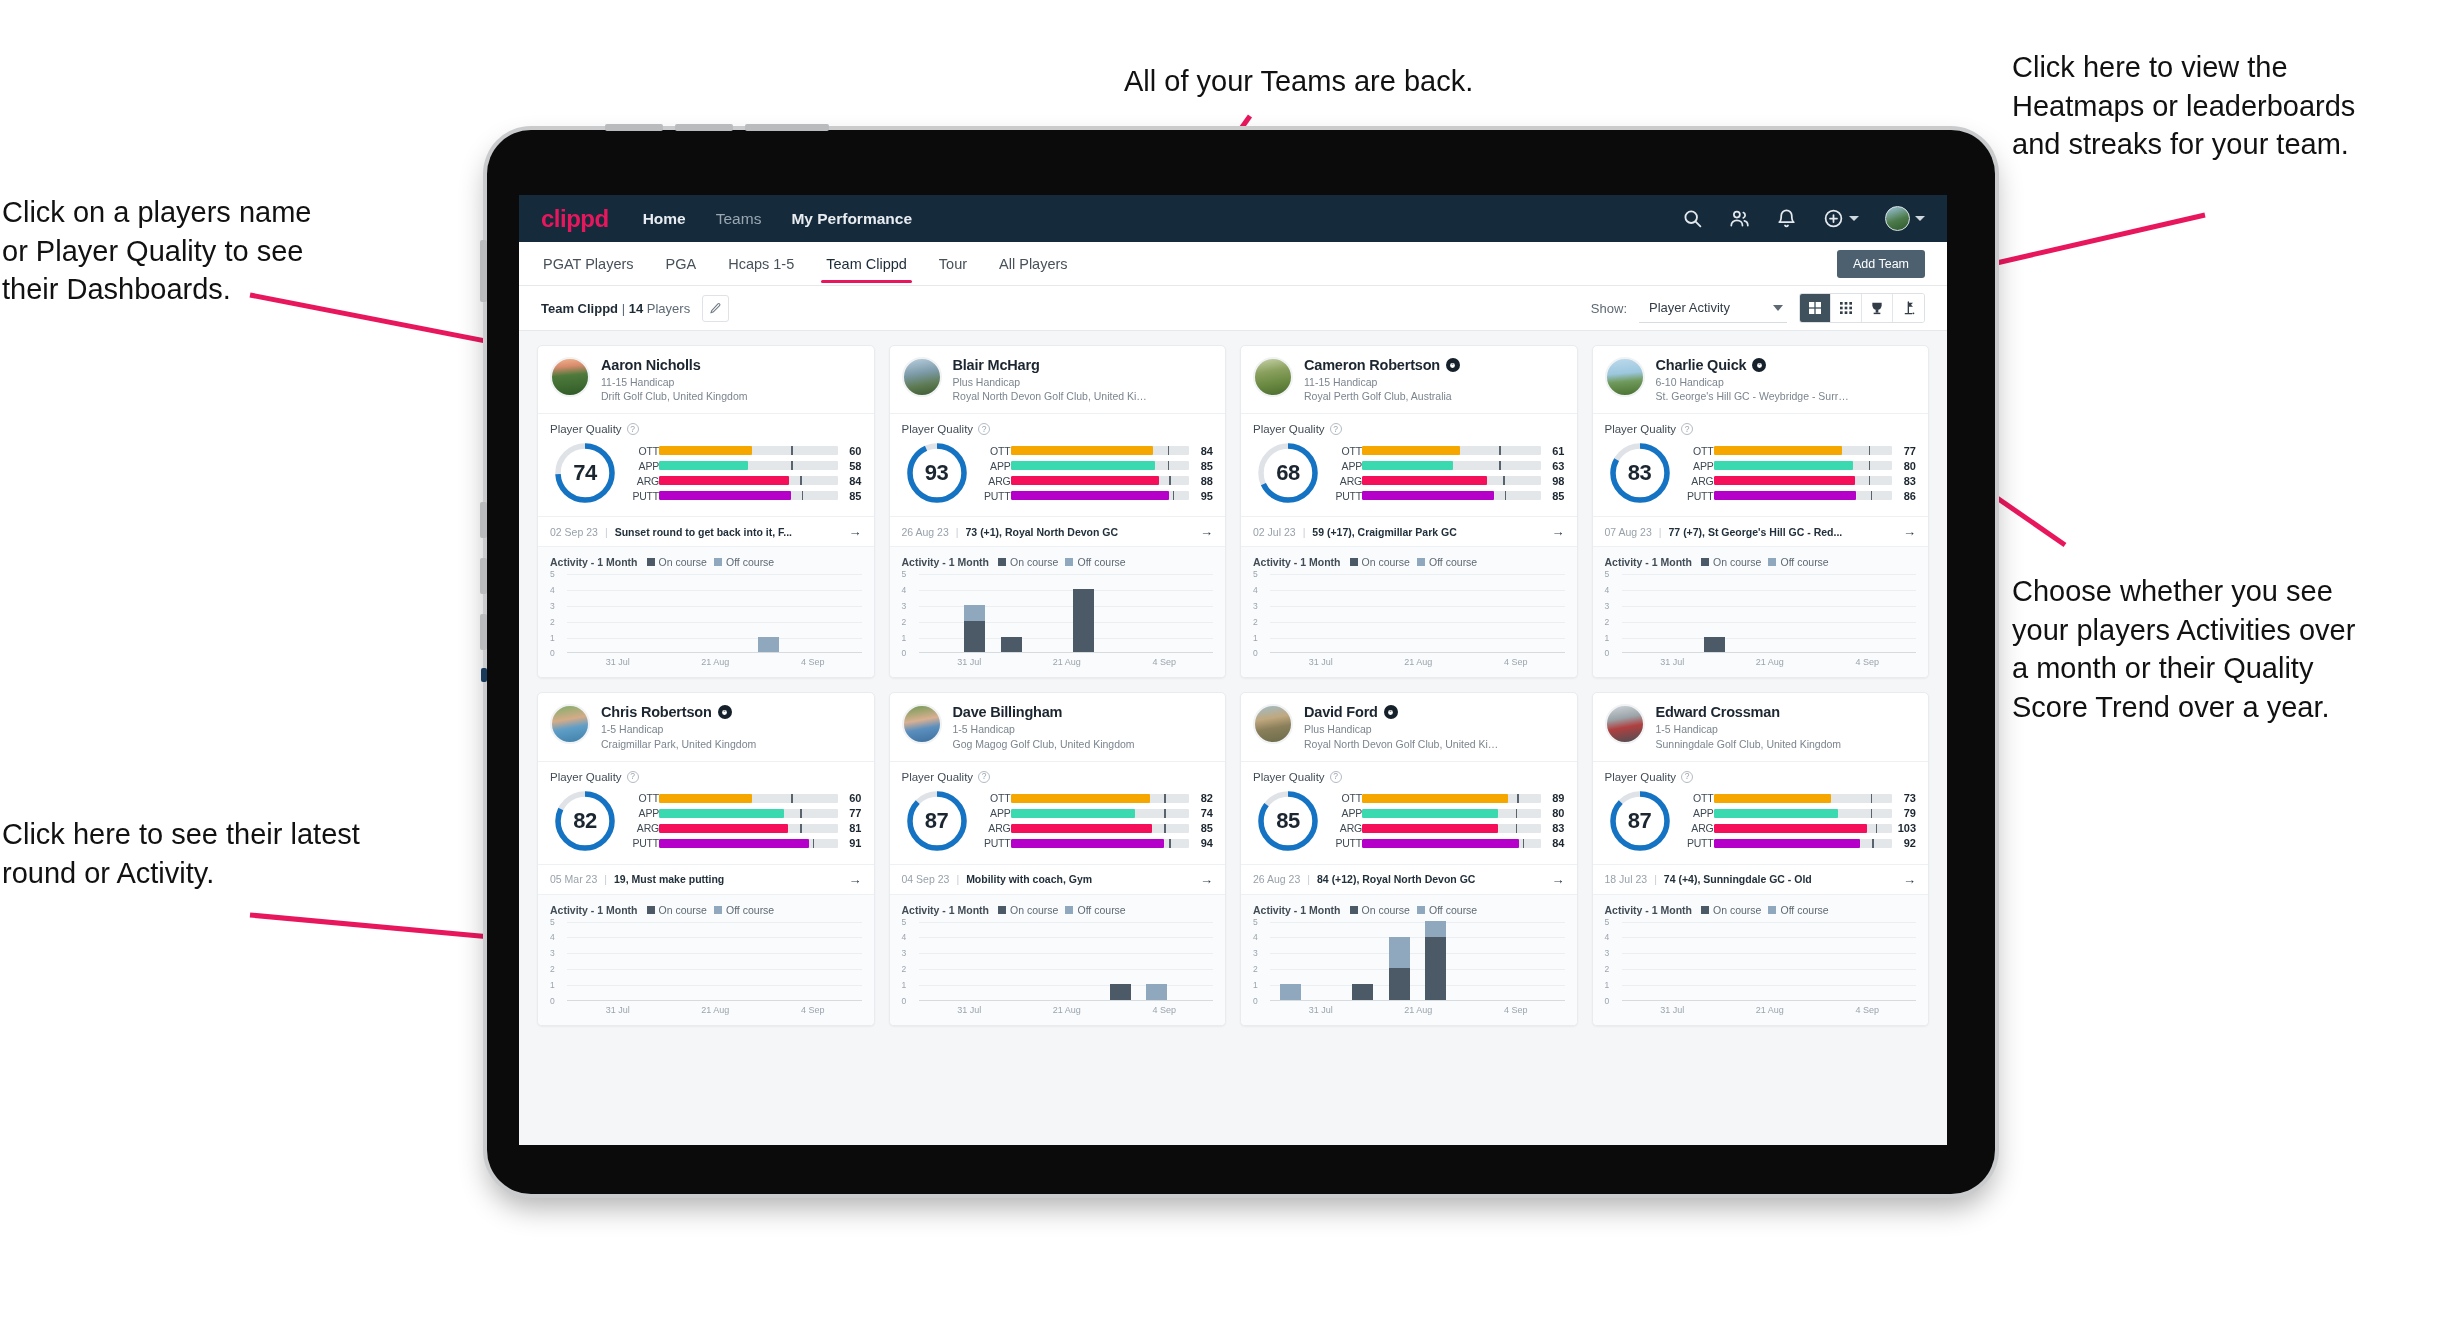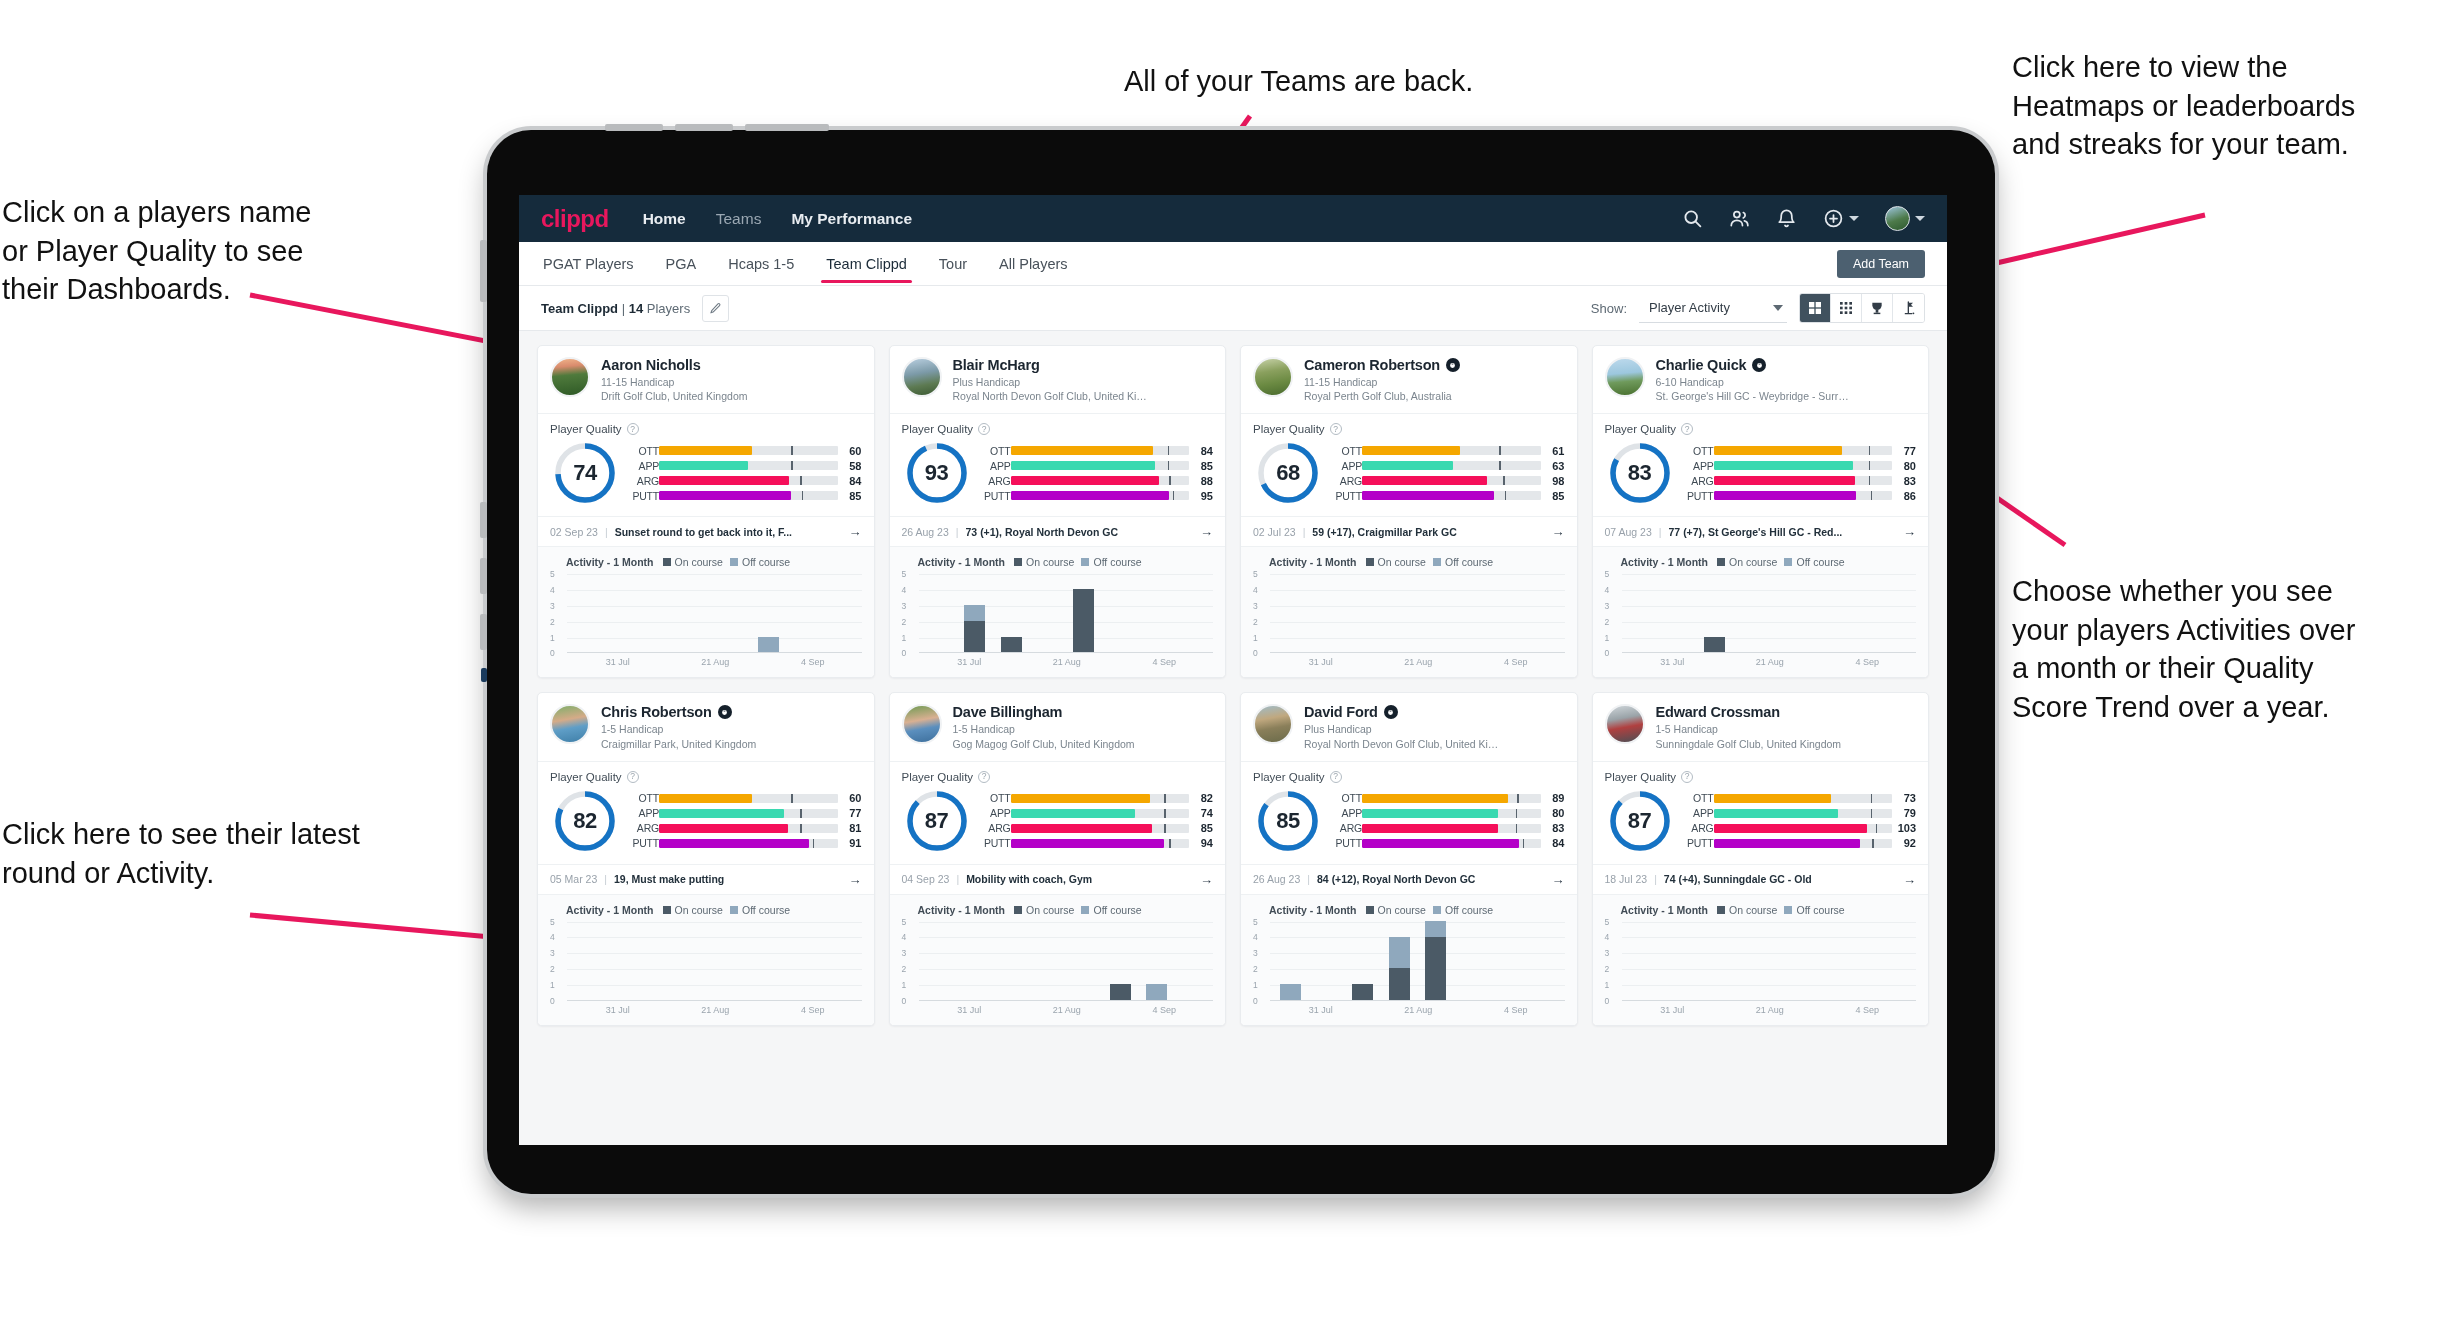--- a/index.html
+++ b/index.html
@@ -184,21 +184,21 @@
     border-bottom: 1px solid #eef1f3; font-size: 10.5px; white-space: nowrap; overflow: hidden;
   }
   .round-date { color: #98a1aa; flex: none; }
   .round-sep { color: #c6cdd3; flex: none; }
   .round-txt {
     font-weight: 700; color: #22303b; overflow: hidden; text-overflow: ellipsis; flex: 1;
   }
   .round-arrow { color: #2b3845; font-size: 13px; flex: none; margin-left: 4px; }
 
   .act-block { padding: 9px 12px 10px; background: #fafbfc; }
-  .act-head { display: flex; align-items: center; gap: 7px; font-size: 10.5px; color: #414c56; margin-left: 16px; }
+  .act-head { display: flex; align-items: center; gap: 7px; font-size: 10.5px; color: #414c56; }
   .act-head .t { font-weight: 600; margin-right: 2px; }
   .lg { display: flex; align-items: center; gap: 4px; color: #5d6973; }
   .sw { width: 8px; height: 8px; }
   .sw.on { background: #4b5a66; }
   .sw.off { background: #8fa8bd; }
 
   .chart { position: relative; height: 79px; margin-top: 6px; padding-left: 17px; }
   .ylab { position: absolute; left: 0; font-size: 8.5px; color: #9aa4ad; transform: translateY(-50%); }
   .gl { position: absolute; left: 17px; right: 0; height: 1px; background: #eceff1; }
   .axis { position: absolute; left: 17px; right: 0; bottom: 0; height: 1px; background: #d6dbdf; }

